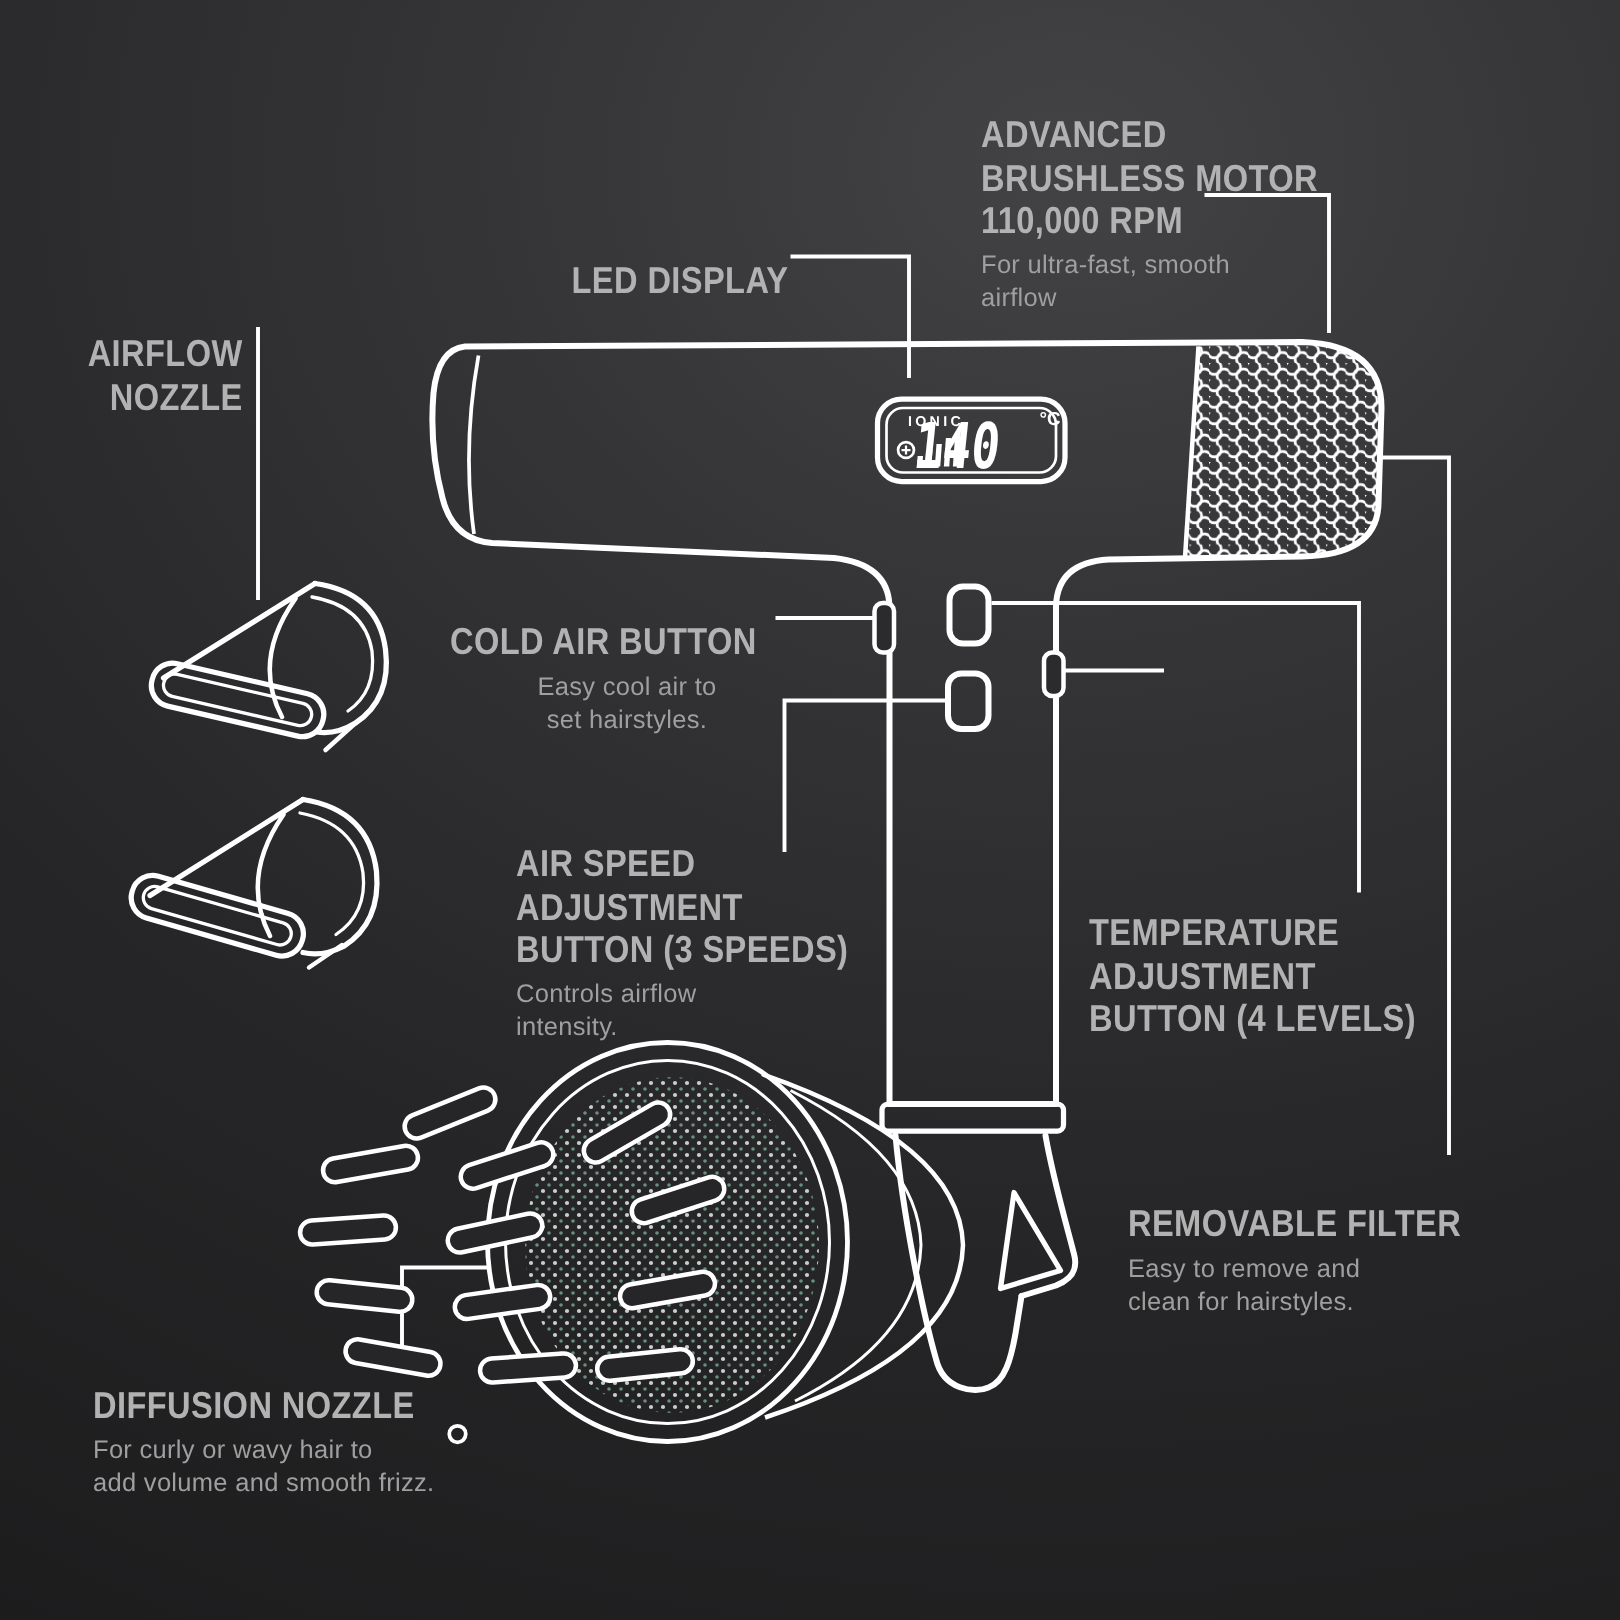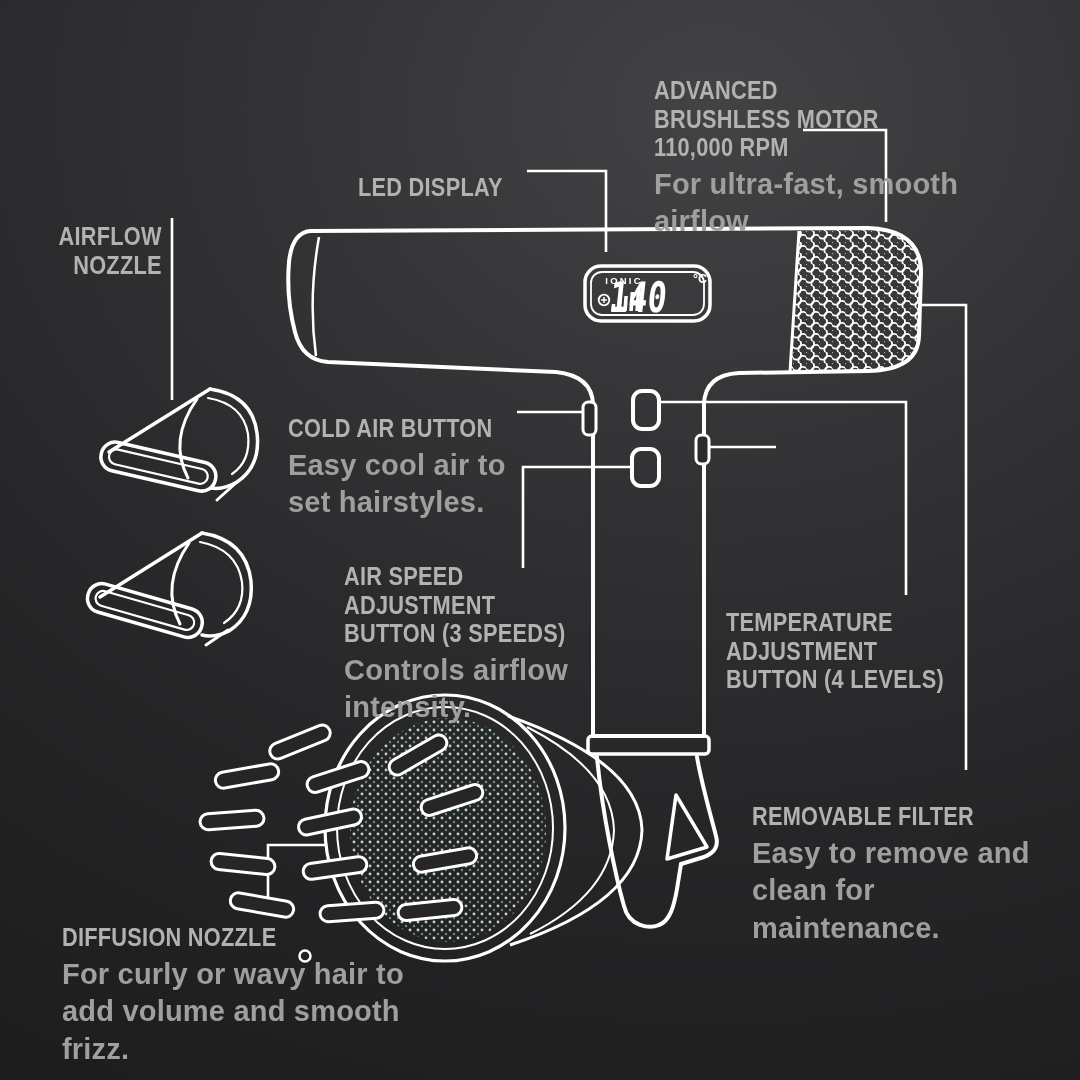--- a/index.html
+++ b/index.html
@@ -11,22 +11,22 @@
   }
   svg.art{position:absolute;left:0;top:0;width:1080px;height:1080px;}
   .callout{position:absolute;white-space:pre-line;}
   .co-title{
     display:inline-block;
     font-weight:700;font-size:25px;line-height:1.14;color:#b2b2b2;
     letter-spacing:.3px;
     transform:scaleX(.87);transform-origin:0 0;
   }
   .co-desc{
-    margin:4px 0 0 0;font-size:29px;line-height:1.3;color:#9f9f9f;
-    font-weight:700;letter-spacing:.2px;
+    margin:4px 0 0 0;font-size:17px;line-height:1.3;color:#9f9f9f;
+    font-weight:400;letter-spacing:.2px;
   }
   .align-right{text-align:right;}
   .align-right .co-title{transform-origin:100% 0;}
   text{font-family:"Liberation Sans", sans-serif;}
   .seg{font-family:"DejaVu Sans Mono", monospace;font-weight:700;}
 </style>
 </head>
 <body>
 
 <div class="stage">
@@ -143,33 +143,33 @@
         <rect x="398" y="902" width="64" height="16" rx="8" transform="rotate(-6 430 910)"></rect>
       </g>
     </g>
   </svg>
 
   <div class="callout align-right" style="left:30px;top:204px;width:132px;">
     <span class="co-title">AIRFLOW
 NOZZLE</span>
   </div>
 
-  <div class="callout" style="left:358px;top:155px;">
+  <div class="callout" style="left:381px;top:155px;">
     <span class="co-title">LED DISPLAY</span>
   </div>
 
   <div class="callout" style="left:654px;top:58px;width:320px;">
     <span class="co-title">ADVANCED
 BRUSHLESS MOTOR
 110,000 RPM</span>
     <p class="co-desc">For ultra-fast, smooth
 airflow</p>
   </div>
 
-  <div class="callout" style="left:288px;top:396px;width:260px;">
+  <div class="callout" style="left:288px;top:396px;width:260px;text-align:center;">
     <span class="co-title">COLD AIR BUTTON</span>
     <p class="co-desc">Easy cool air to
 set hairstyles.</p>
   </div>
 
   <div class="callout" style="left:344px;top:544px;width:260px;">
     <span class="co-title">AIR SPEED
 ADJUSTMENT
 BUTTON (3 SPEEDS)</span>
     <p class="co-desc">Controls airflow
@@ -179,21 +179,21 @@
 
   <div class="callout" style="left:726px;top:590px;width:280px;">
     <span class="co-title">TEMPERATURE
 ADJUSTMENT
 BUTTON (4 LEVELS)</span>
   </div>
 
   <div class="callout" style="left:752px;top:784px;width:280px;">
     <span class="co-title">REMOVABLE FILTER</span>
     <p class="co-desc">Easy to remove and
-clean for maintenance.</p>
+clean for hairstyles.</p>
   </div>
 
   <div class="callout" style="left:62px;top:905px;width:400px;">
     <span class="co-title">DIFFUSION NOZZLE</span>
     <p class="co-desc">For curly or wavy hair to
 add volume and smooth frizz.</p>
   </div>
 
 </div>
 

